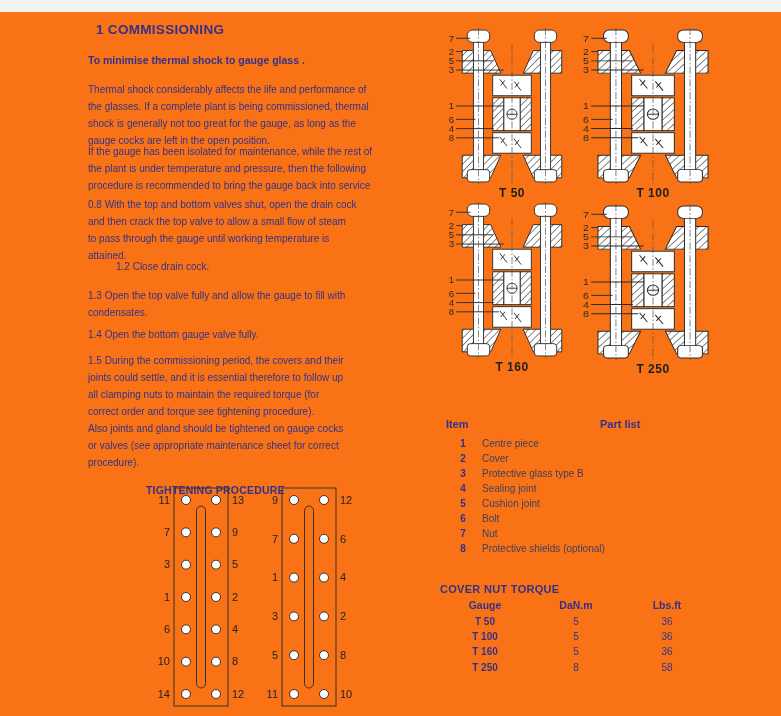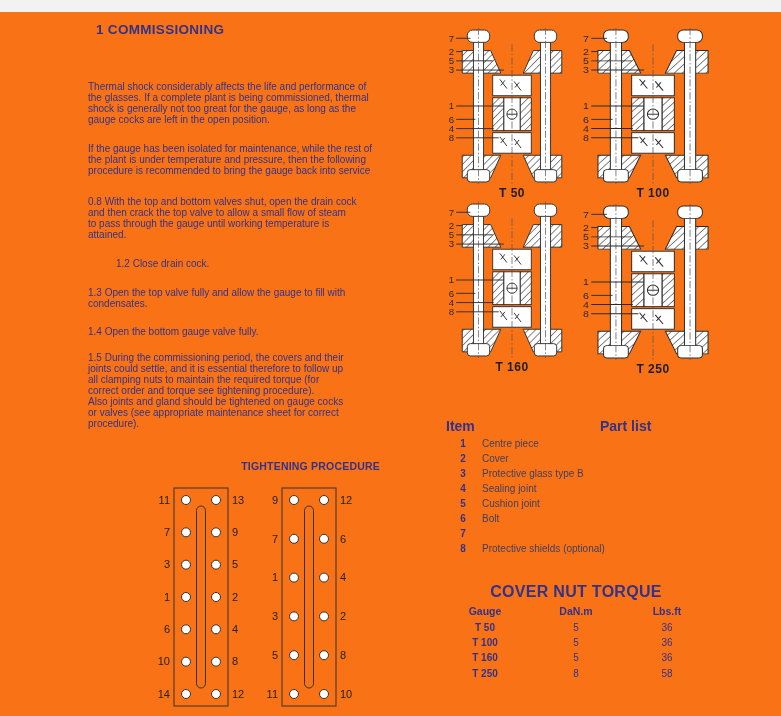--- a/index.html
+++ b/index.html
@@ -10,58 +10,59 @@
     font-family:"Liberation Sans", sans-serif;
     --ink:#32328a;
     overflow:hidden;
   }
   .page { position:absolute; inset:0; background:#f97316; }
   .topband { position:absolute; top:0; left:0; right:0; height:12px; background:#f2f2f2; }
 
   
   .doc-title { position:absolute; left:96px; top:22px; font-size:13.5px; font-weight:bold; color:var(--ink); letter-spacing:.3px; }
   .doc-subtitle { position:absolute; left:88px; top:54px; font-size:10.5px; font-weight:bold; color:var(--ink); }
-  .body-text .para { position:absolute; left:88px; width:380px; font-size:10px; line-height:11px; color:var(--ink); white-space:pre-line; }
+  .body-text .para { position:absolute; left:88px; width:380px; font-size:10px; line-height:17px; color:var(--ink); white-space:pre-line; }
 
   
-  .tight-title { position:absolute; left:146px; top:460px; width:234px; text-align:right; font-size:10.5px; font-weight:bold; color:var(--ink); letter-spacing:.2px; }
+  .tight-title { position:absolute; left:146px; top:484px; width:234px; text-align:left; font-size:10.5px; font-weight:bold; color:var(--ink); letter-spacing:.2px; }
   .plate { position:absolute; top:484px; }
   .plate svg { display:block; }
   #plate0 { left:144px; } #plate1 { left:252px; }
 
   
   .figure { position:absolute; }
   .figure svg { display:block; }
   .fig-caption { text-align:center; font-weight:bold; font-size:12px; color:#1e1e1e; margin-top:2px; letter-spacing:.5px; }
 
   
   .partlist { position:absolute; left:446px; top:418px; width:310px; }
   .pl-head { position:relative; height:18px; }
-  .pl-h { position:absolute; top:0; font-size:14px; font-weight:bold; color:var(--ink); }
+  .pl-h { position:absolute; top:0; font-size:11px; font-weight:bold; color:var(--ink); }
   .pl-h.item { left:0; }
   .pl-h.name { left:122px;padding-left:32px; }
   .pl-row { display:grid; grid-template-columns:34px 1fr; height:15px; align-items:center; }
   .pl-num { text-align:center; font-size:10px; font-weight:bold; color:var(--ink); }
   .pl-nm { font-size:10px; color:#40405e; padding-left:2px; }
 
   
   .torque { position:absolute; left:440px; top:583px; width:272px; }
-  .tq-title { text-align:center; font-size:16px; font-weight:bold; color:var(--ink); letter-spacing:.3px; }
+  .tq-title { font-size:11px; font-weight:bold; color:var(--ink); letter-spacing:.3px; }
   .tq-grid { margin-top:4px; display:grid; grid-template-columns:90px 92px 90px; row-gap:0; }
   .tq-cell { text-align:center; font-size:10px; height:15.2px; color:var(--ink); }
   .tq-cell.hdr { font-weight:bold; font-size:10.5px; height:17px; }
   .tq-cell.gauge { font-weight:bold; }
 </style>
 </head>
 <body>
 
 <div class="page">
   <div class="topband"></div>
 
   <h1 class="doc-title">1 COMMISSIONING</h1>
+  <h2 class="doc-subtitle">To minimise thermal shock to gauge glass .</h2>
 
   <div class="body-text">
       <p class="para" style="top: 81px;">Thermal shock considerably affects the life and performance of
 the glasses. If a complete plant is being commissioned, thermal
 shock is generally not too great for the gauge, as long as the
 gauge cocks are left in the open position.</p>
       <p class="para" style="top: 143px;">If the gauge has been isolated for maintenance, while the rest of
 the plant is under temperature and pressure, then the following
 procedure is recommended to bring the gauge back into service</p>
       <p class="para" style="top: 196px;">0.8 With the top and bottom valves shut, open the drain cock
@@ -407,20 +408,21 @@
         <div class="pl-row">
           <span class="pl-num">5</span>
           <span class="pl-nm">Cushion joint</span>
         </div>
         <div class="pl-row">
           <span class="pl-num">6</span>
           <span class="pl-nm">Bolt</span>
         </div>
         <div class="pl-row">
           <span class="pl-num">7</span>
+          <span class="pl-nm">Nut</span>
         </div>
         <div class="pl-row">
           <span class="pl-num">8</span>
           <span class="pl-nm">Protective shields (optional)</span>
         </div>
       </div>
   </div>
 
   <div class="torque">
     <div class="tq-title">COVER NUT TORQUE</div>

